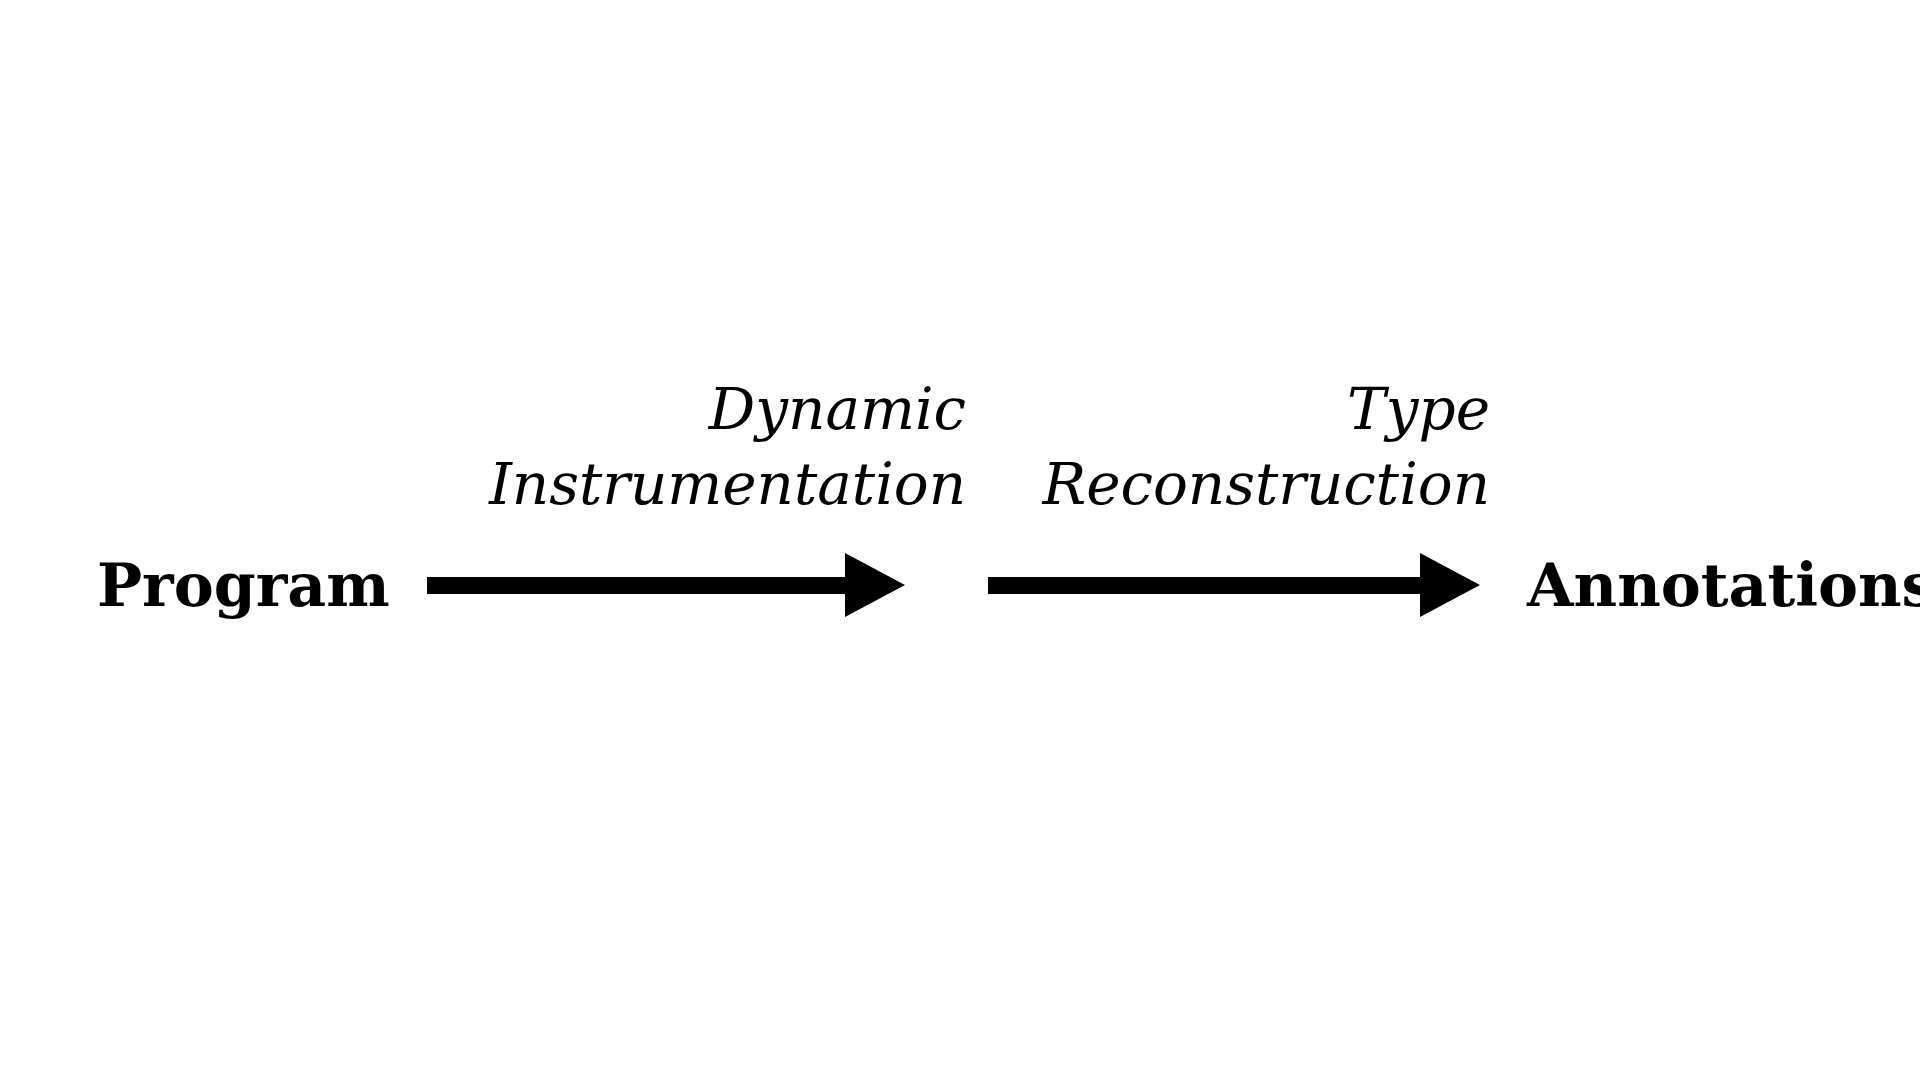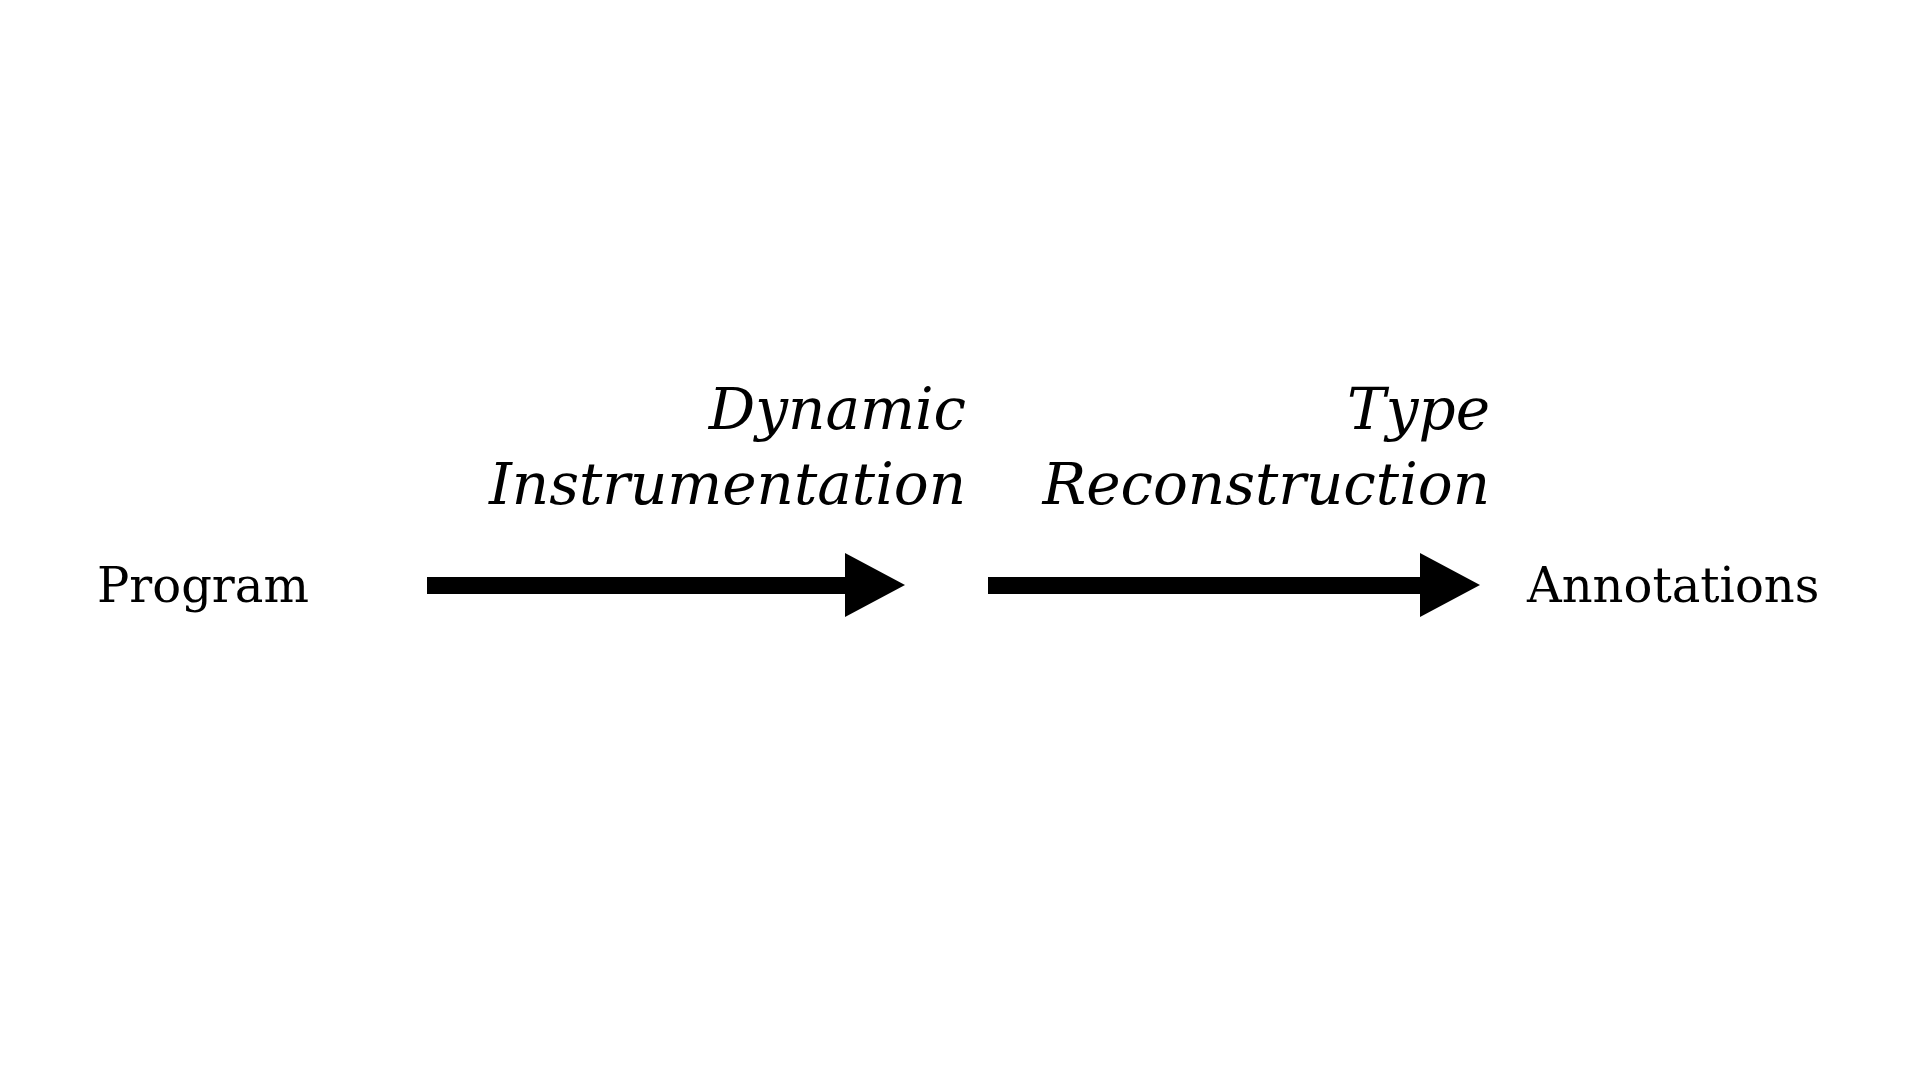--- a/index.html
+++ b/index.html
@@ -20,22 +20,22 @@
     height: 1080px;
     background: var(--bg, #ffffff);
   }
   
   .node {
     position: absolute;
     top: 553px;
     height: 64px;
     display: flex;
     align-items: center;
-    font-weight: normal;
-    font-size: 48px;
+    font-weight: bold;
+    font-size: 60px;
     white-space: nowrap;
     color: var(--ink, #000000);
   }
   .node-start { left: 97px; }
   .node-end   { left: 1527px; }
 
   
   .arrow {
     position: absolute;
     top: 553px;

